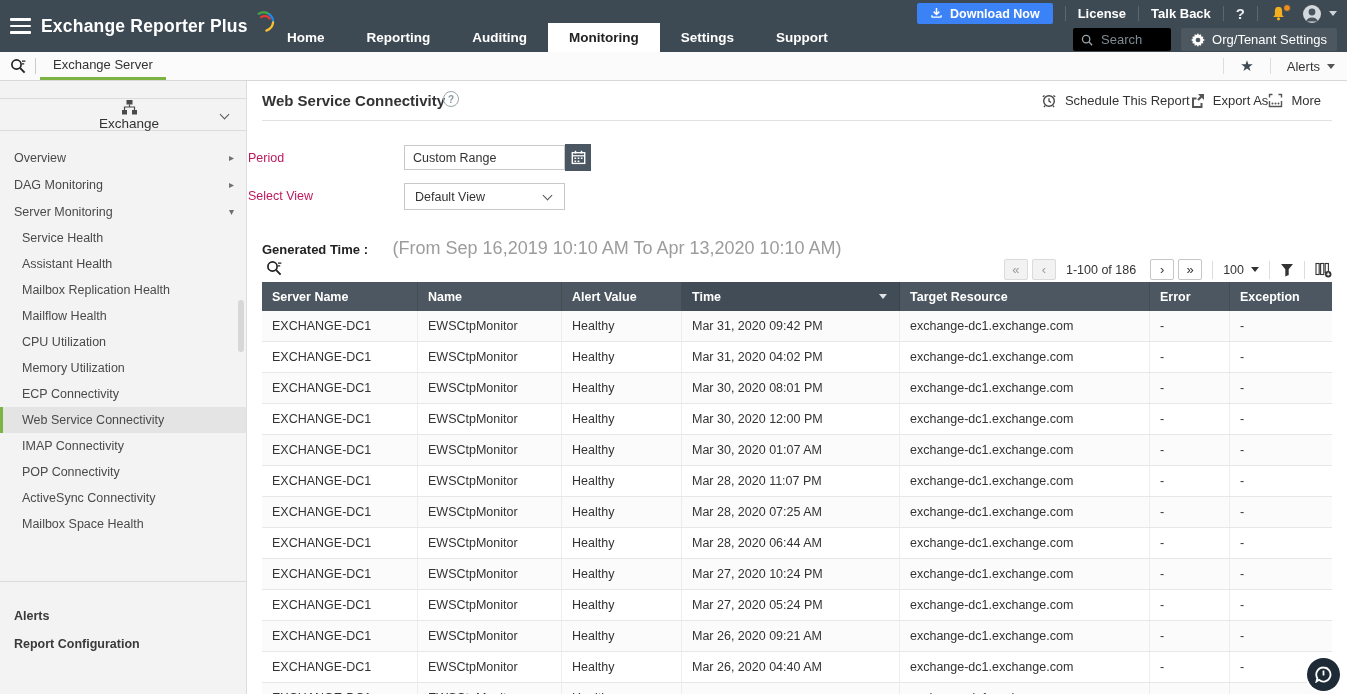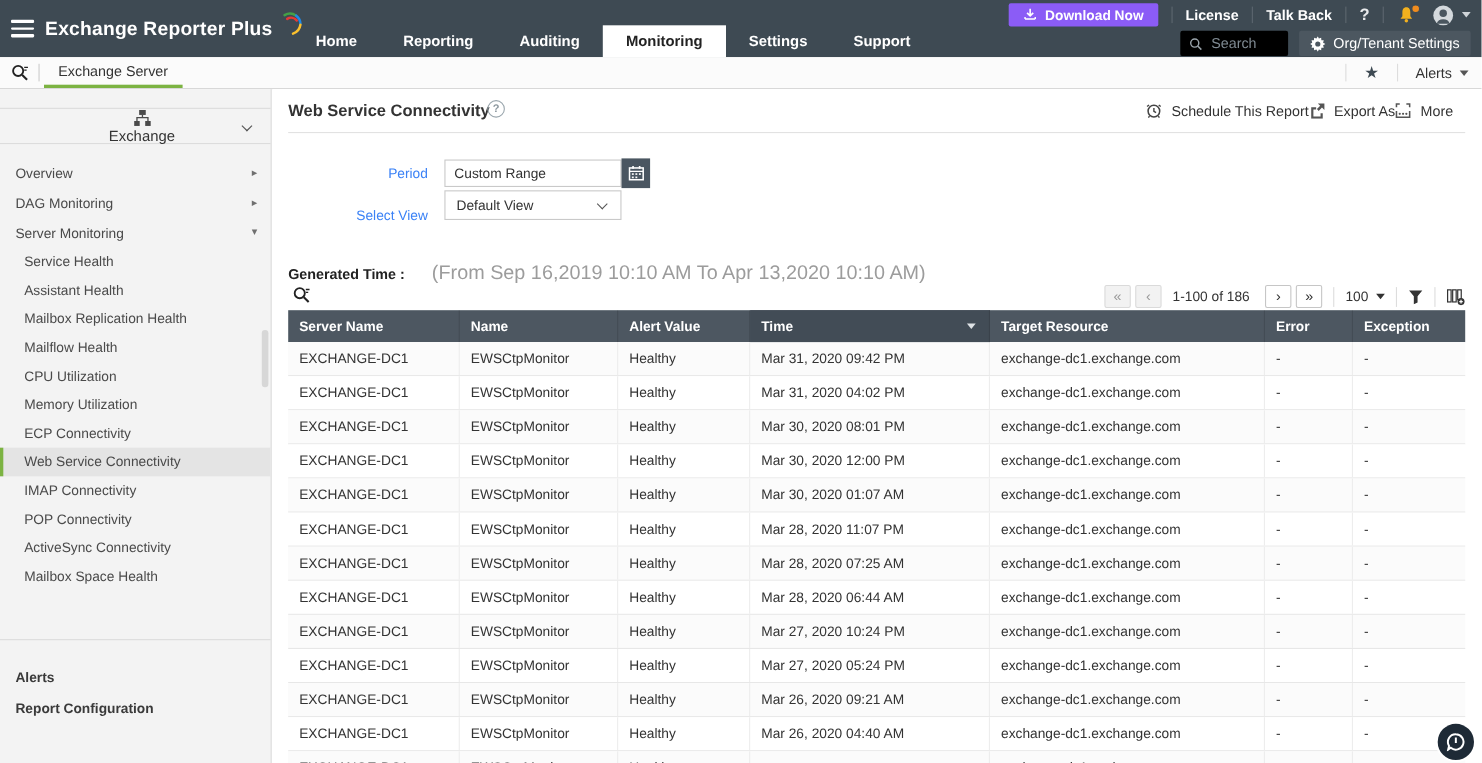--- a/index.html
+++ b/index.html
@@ -14,21 +14,21 @@
   .hamburger span { display:block; height:2.5px; background:#fff; margin-bottom:4px; border-radius:1px; }
   .logo { position:absolute; left:41px; top:0; height:52px; display:flex; align-items:center;
           color:#fff; font-size:17.5px; font-weight:bold; letter-spacing:.2px; }
   .logo svg { margin-left:3px; margin-top:-12px; }
   .nav { position:absolute; left:266px; bottom:0; display:flex; height:29px; }
   .nav-item { padding:0 21px; display:flex; align-items:center; color:#fff; font-size:13.5px; font-weight:bold; cursor:pointer; }
   .nav-item.active { background:#fff; color:#222; }
   .hdr-right { position:absolute; right:10px; top:0; display:flex; flex-direction:column; align-items:flex-end; }
   .hdr-row1 { display:flex; align-items:center; height:25px; margin-top:1px; }
   .hdr-sep { width:1px; height:15px; background:#5d676f; margin:0 12px; }
-  .btn-download { display:flex; align-items:center; gap:7px; background:#8b5cf6; color:#fff; font-weight:bold;
+  .btn-download { display:flex; align-items:center; gap:7px; background:#3b82f6; color:#fff; font-weight:bold;
                   font-size:12.5px; height:21px; padding:0 13px; border-radius:2px; cursor:pointer; }
   .hdr-link { color:#fff; font-size:13px; font-weight:bold; cursor:pointer; }
   .hdr-help { color:#e8eaec; font-size:15px; font-weight:bold; cursor:pointer; }
   .bell-wrap { position:relative; cursor:pointer; width:18px; height:18px; }
   .bell-badge { position:absolute; right:-3px; top:-1px; width:8px; height:8px; border-radius:50%;
                 background:#f08c1e; border:1px solid #3e4a53; }
   .avatar-wrap { display:flex; align-items:center; gap:7px; margin-left:14px; cursor:pointer; }
   .caret { width:0; height:0; border-left:4px solid transparent; border-right:4px solid transparent; border-top:5px solid #cfd4d8; }
   .hdr-row2 { display:flex; align-items:center; height:23px; margin-top:2px; gap:10px; }
   .hdr-search { display:flex; align-items:center; background:#000000; border-radius:2px; height:23px; width:98px; padding:0 8px; gap:6px; }
@@ -69,26 +69,26 @@
                     font-weight:bold; color:#3a3a3a; cursor:pointer; }
   .side-scroll { position:absolute; right:2px; top:219px; width:6px; height:52px; border-radius:3px; background:#d7d7d7; }
   
   .main { position:absolute; left:248px; top:81px; right:0; bottom:0; overflow:hidden; background:#fff; }
   .report-title { position:absolute; left:14px; top:11px; font-size:15px; font-weight:bold; color:#333; }
   .help-circle { position:absolute; left:195px; top:10px; width:16px; height:16px; border:1px solid #9aa6ad; border-radius:50%;
                  color:#8a969d; font-size:10px; font-weight:bold; display:flex; align-items:center; justify-content:center; cursor:pointer; }
   .report-actions { position:absolute; right:26px; top:11px; display:flex; align-items:center; }
   .action { display:flex; align-items:center; gap:8px; font-size:13px; color:#333; cursor:pointer; }
   .head-divider { position:absolute; left:14px; right:15px; top:39px; border-top:1px solid #e2e2e2; }
-  .lbl-form { position:absolute; left:0; width:141px; text-align:right; font-size:12.5px; color:#3b82f6; }
+  .lbl-form { position:absolute; left:0; width:141px; font-size:12.5px; color:#be185d; }
   .period-box { position:absolute; left:156px; top:64px; width:161px; height:25px; border:1px solid #c9c9c9; background:#fff;
                 display:flex; align-items:center; padding-left:8px; font-size:12.5px; color:#333; cursor:text; }
   .cal-btn { position:absolute; left:317px; top:63px; width:26px; height:27px; background:#4a5661;
              display:flex; align-items:center; justify-content:center; cursor:pointer; }
-  .view-box { position:absolute; left:156px; top:92px; width:161px; height:27px; border:1px solid #c9c9c9; background:#fff;
+  .view-box { position:absolute; left:156px; top:102px; width:161px; height:27px; border:1px solid #c9c9c9; background:#fff;
               display:flex; align-items:center; padding-left:10px; font-size:12.5px; color:#333; cursor:pointer; }
   .view-box .chev { position:absolute; right:13px; top:8px; }
   .generated { position:absolute; left:14px; top:157px; font-size:13px; }
   .generated .glabel { font-weight:bold; color:#222; }
   .generated .grange { color:#9c9c9c; font-size:18px; margin-left:21px; }
   .toolbar { position:absolute; left:14px; right:15px; top:176px; height:25px; }
   .toolbar .search-icn { position:absolute; left:4px; top:3px; cursor:pointer; }
   .toolbar-right { position:absolute; right:0; top:0; display:flex; align-items:center; height:25px; }
   .pg-btn { width:24px; height:21px; border:1px solid #c6c6c6; background:#fff; color:#333; display:flex; align-items:center;
             justify-content:center; font-size:13px; border-radius:2px; cursor:pointer; margin-left:4px; line-height:1; }

